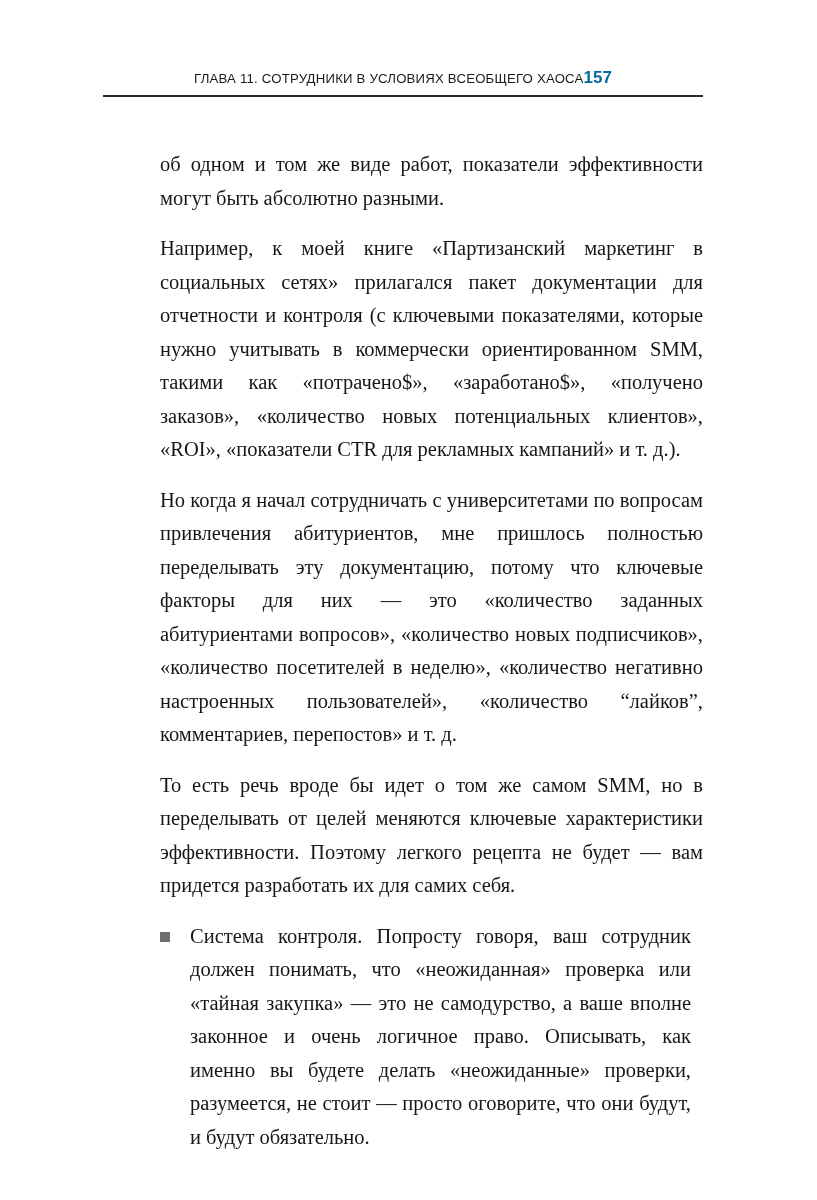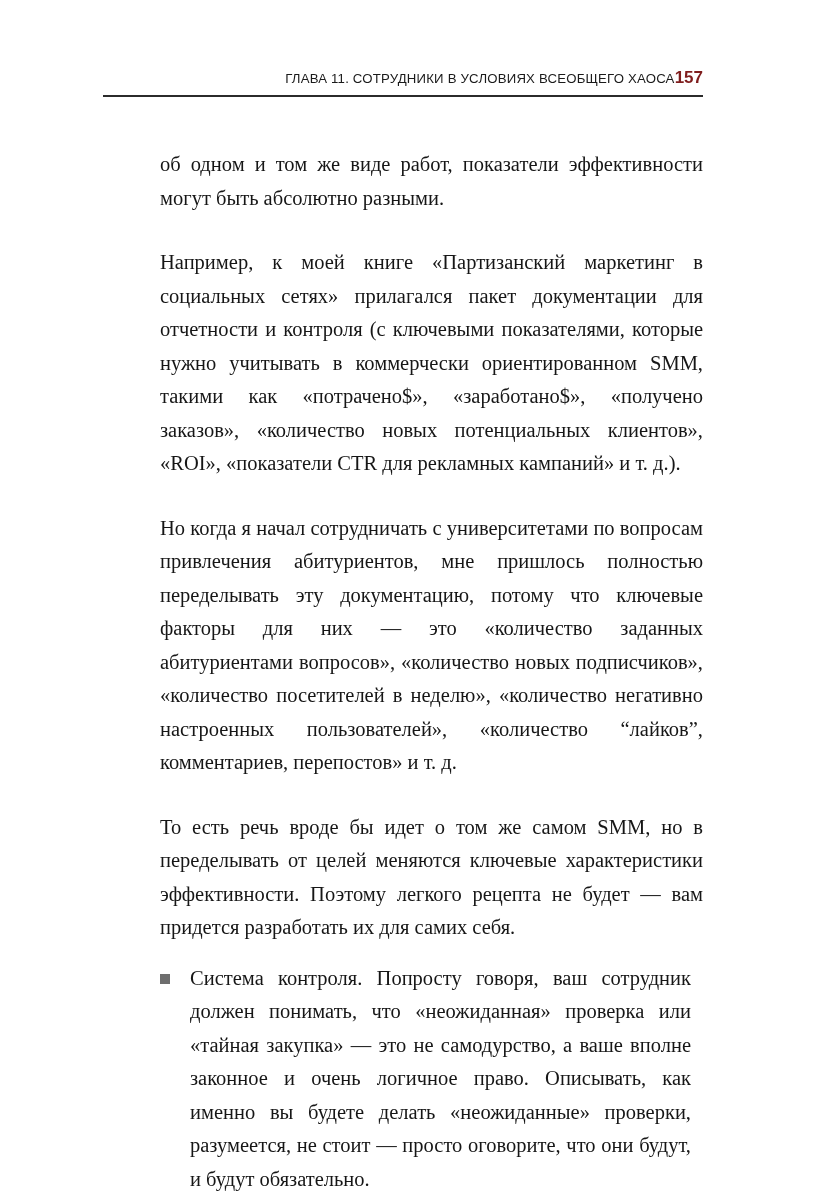--- a/index.html
+++ b/index.html
@@ -17,35 +17,35 @@
     box-sizing: border-box;
     overflow: hidden;
   }
   .header {
     position: absolute;
     left: 103px;
     top: 68px;
     width: 600px;
     display: flex;
     align-items: baseline;
-    justify-content: flex-end;
+    justify-content: center;
   }
   .header-title {
     font-family: "Liberation Sans", sans-serif;
     font-size: 13.2px;
     letter-spacing: 0.2px;
     color: #1a1a1a;
     font-weight: 400;
     white-space: nowrap;
   }
   .header-page-number {
     font-family: "Liberation Sans", sans-serif;
     font-size: 17px;
     font-weight: bold;
-    color: #7f1d1d;
+    color: #0369a1;
   }
   .header-rule {
     position: absolute;
     left: 103px;
     top: 95px;
     width: 600px;
     height: 2px;
     background: #2b2b2b;
   }
   .content {
@@ -57,21 +57,21 @@
   p.para {
     margin: 0 0 0 0;
     font-size: 20.5px;
     line-height: 33.5px;
     text-align: justify;
     text-justify: inter-word;
     hyphens: manual;
     color: #161616;
   }
   p.para + p.para {
-    margin-top: 31px;
+    margin-top: 17px;
   }
   .bullet-list {
     margin: 17px 12px 0 0;
     padding: 0;
     list-style: none;
   }
   .bullet-item {
     position: relative;
     padding-left: 30px;
   }

